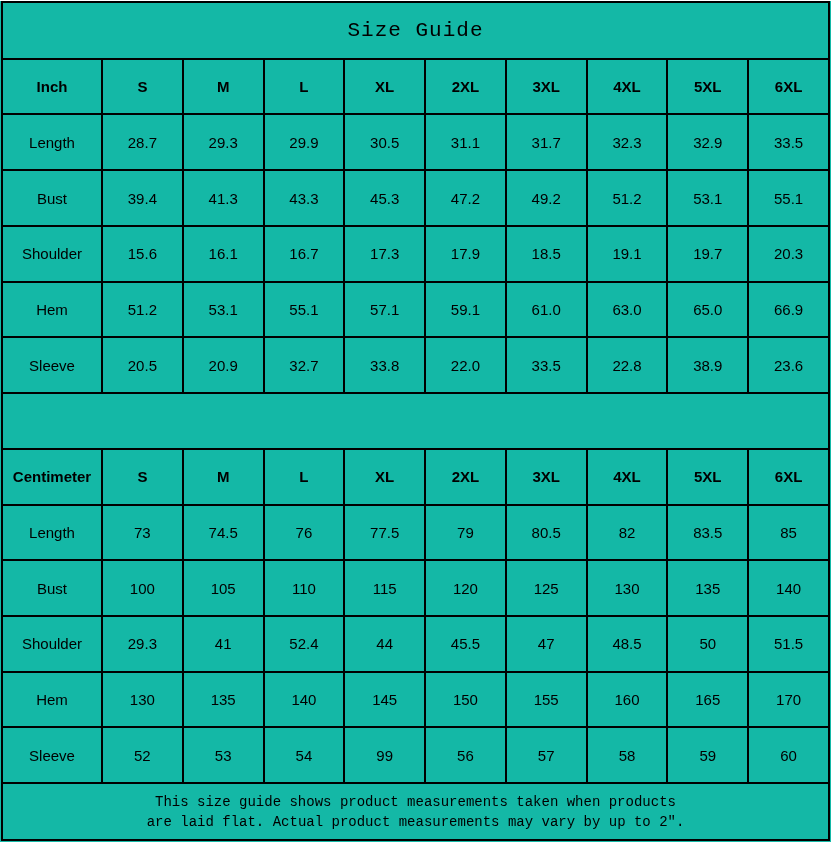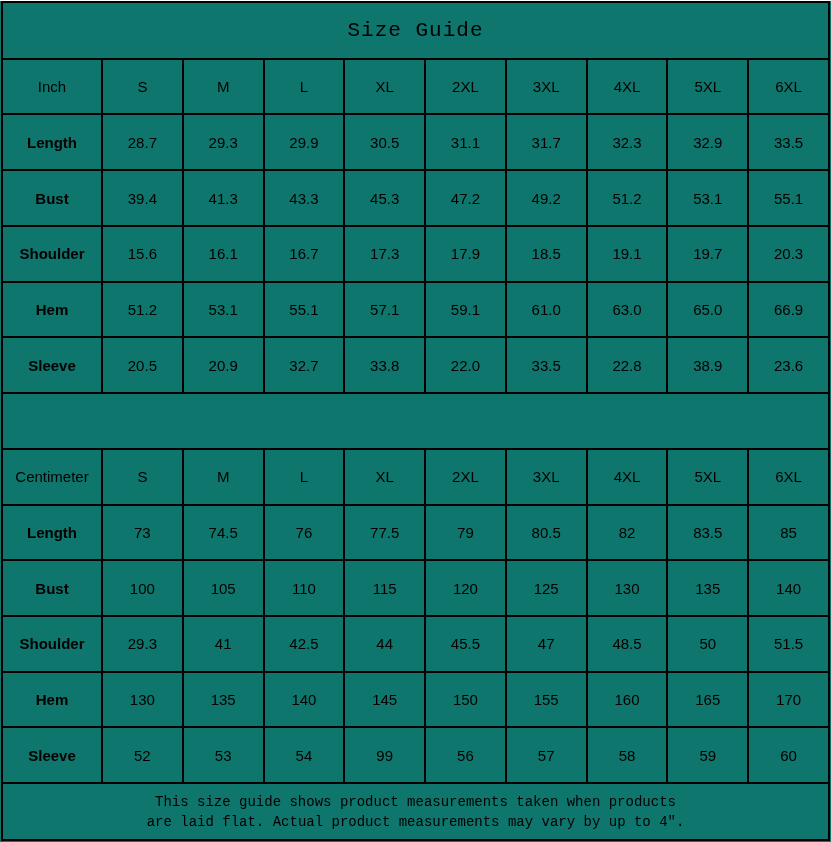--- a/index.html
+++ b/index.html
@@ -4,21 +4,21 @@
 <style>
   html, body {
     margin: 0;
     padding: 0;
     background: #ffffff;
   }
   .wrap {
     width: 831px;
     height: 842px;
     box-sizing: border-box;
-    background: #0f766e;
+    background: #14b8a6;
   }
   table.size-guide {
     border-collapse: collapse;
     table-layout: fixed;
     width: 829px;
     height: 840px;
     margin: 1px;
     color: #000000;
     font-family: "Liberation Sans", sans-serif;
   }
@@ -30,22 +30,22 @@
     padding: 0;
     overflow: hidden;
   }
   col.label-col { width: 100px; }
   tr.title-row td {
     height: 53px;
     font-family: "Liberation Mono", monospace;
     font-size: 21px;
     letter-spacing: 1px;
   }
-  tbody.hdr td { font-weight: normal; }
-  td.lbl { font-weight: bold; }
+  tbody.hdr td { font-weight: bold; }
+  td.lbl { font-weight: normal; }
   tbody.hdr tr, tbody.body tr { height: 54px; }
   tr.spacer-row td { height: 52px; }
   tr.footer-row td {
     height: 53px;
     font-family: "Liberation Mono", monospace;
     font-size: 14px;
     line-height: 20px;
     margin-left: 17px;
   }
 </style>
@@ -188,21 +188,21 @@
           <td>120</td>
           <td>125</td>
           <td>130</td>
           <td>135</td>
           <td>140</td>
         </tr>
         <tr>
           <td class="lbl">Shoulder</td>
           <td>29.3</td>
           <td>41</td>
-          <td>42.5</td>
+          <td>52.4</td>
           <td>44</td>
           <td>45.5</td>
           <td>47</td>
           <td>48.5</td>
           <td>50</td>
           <td>51.5</td>
         </tr>
         <tr>
           <td class="lbl">Hem</td>
           <td>130</td>
@@ -225,18 +225,18 @@
           <td>57</td>
           <td>58</td>
           <td>59</td>
           <td>60</td>
         </tr>
       </tbody>
     <tbody>
       <tr class="footer-row">
         <td colspan="10">
           <div>This size guide shows product measurements taken when products</div>
-          <div>are laid flat. Actual product measurements may vary by up to 4″.</div>
+          <div>are laid flat. Actual product measurements may vary by up to 2″.</div>
         </td>
       </tr>
     </tbody>
   </table>
 </div>
 
 </body></html>

